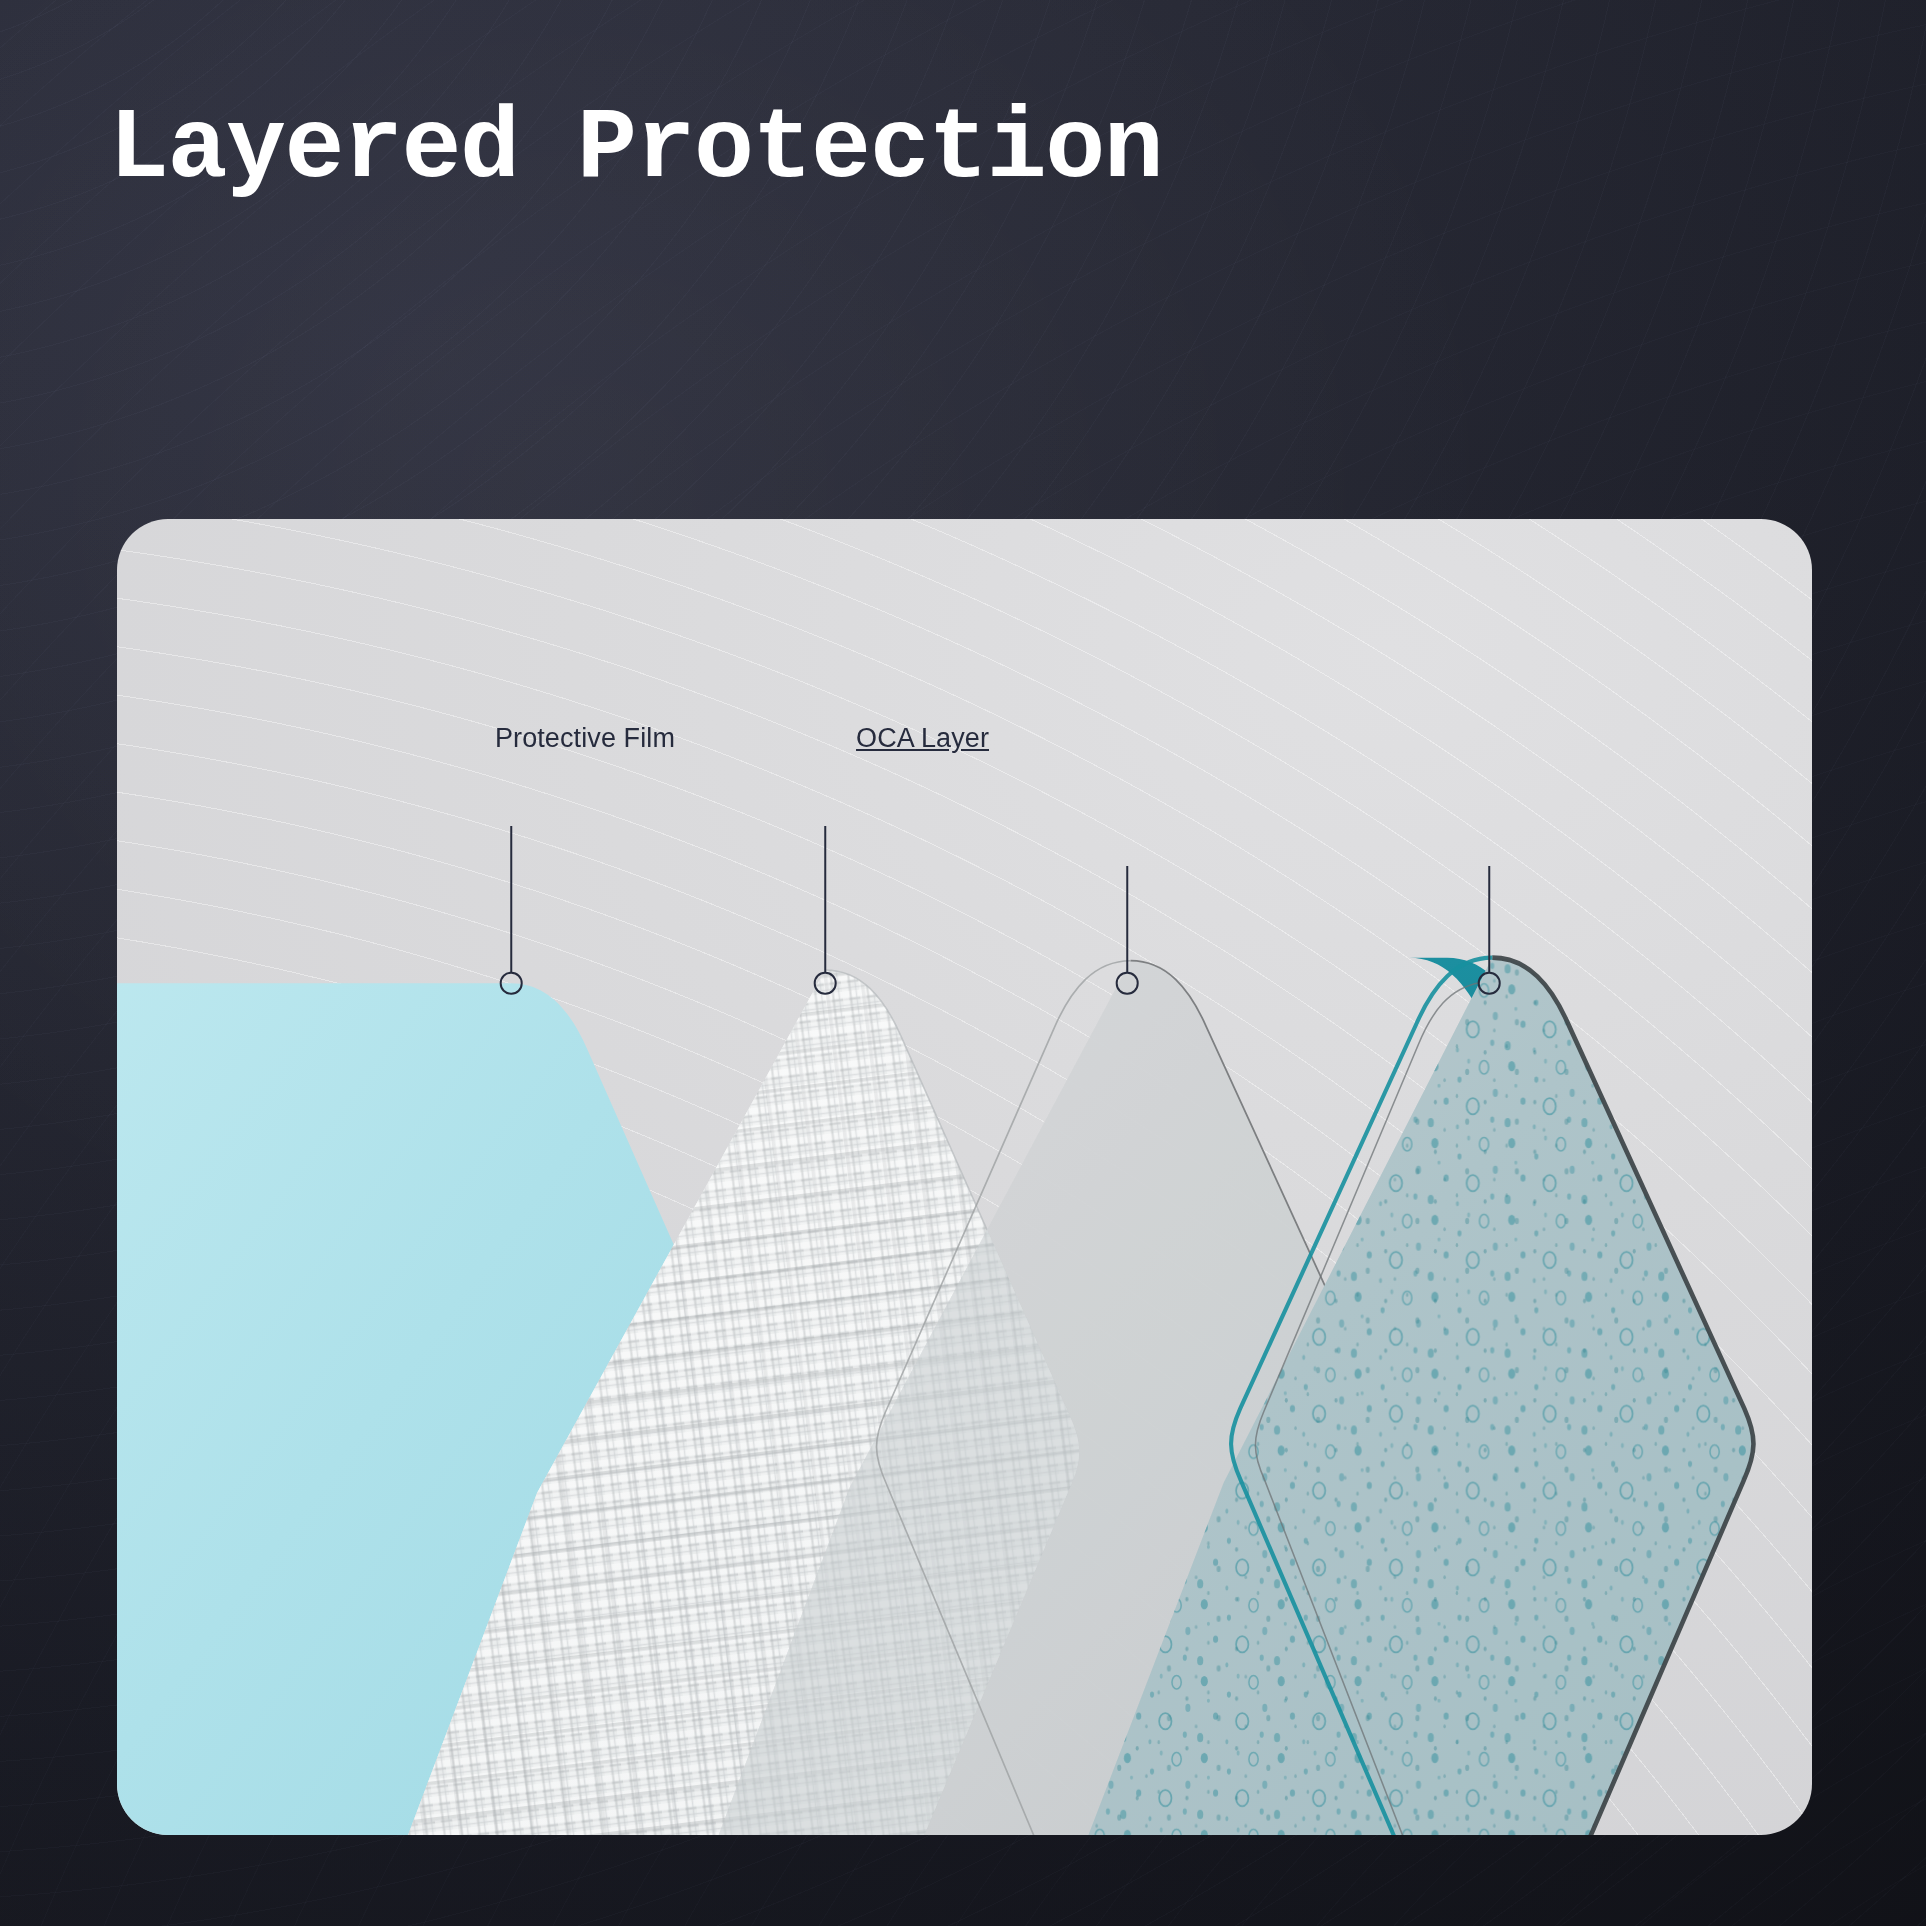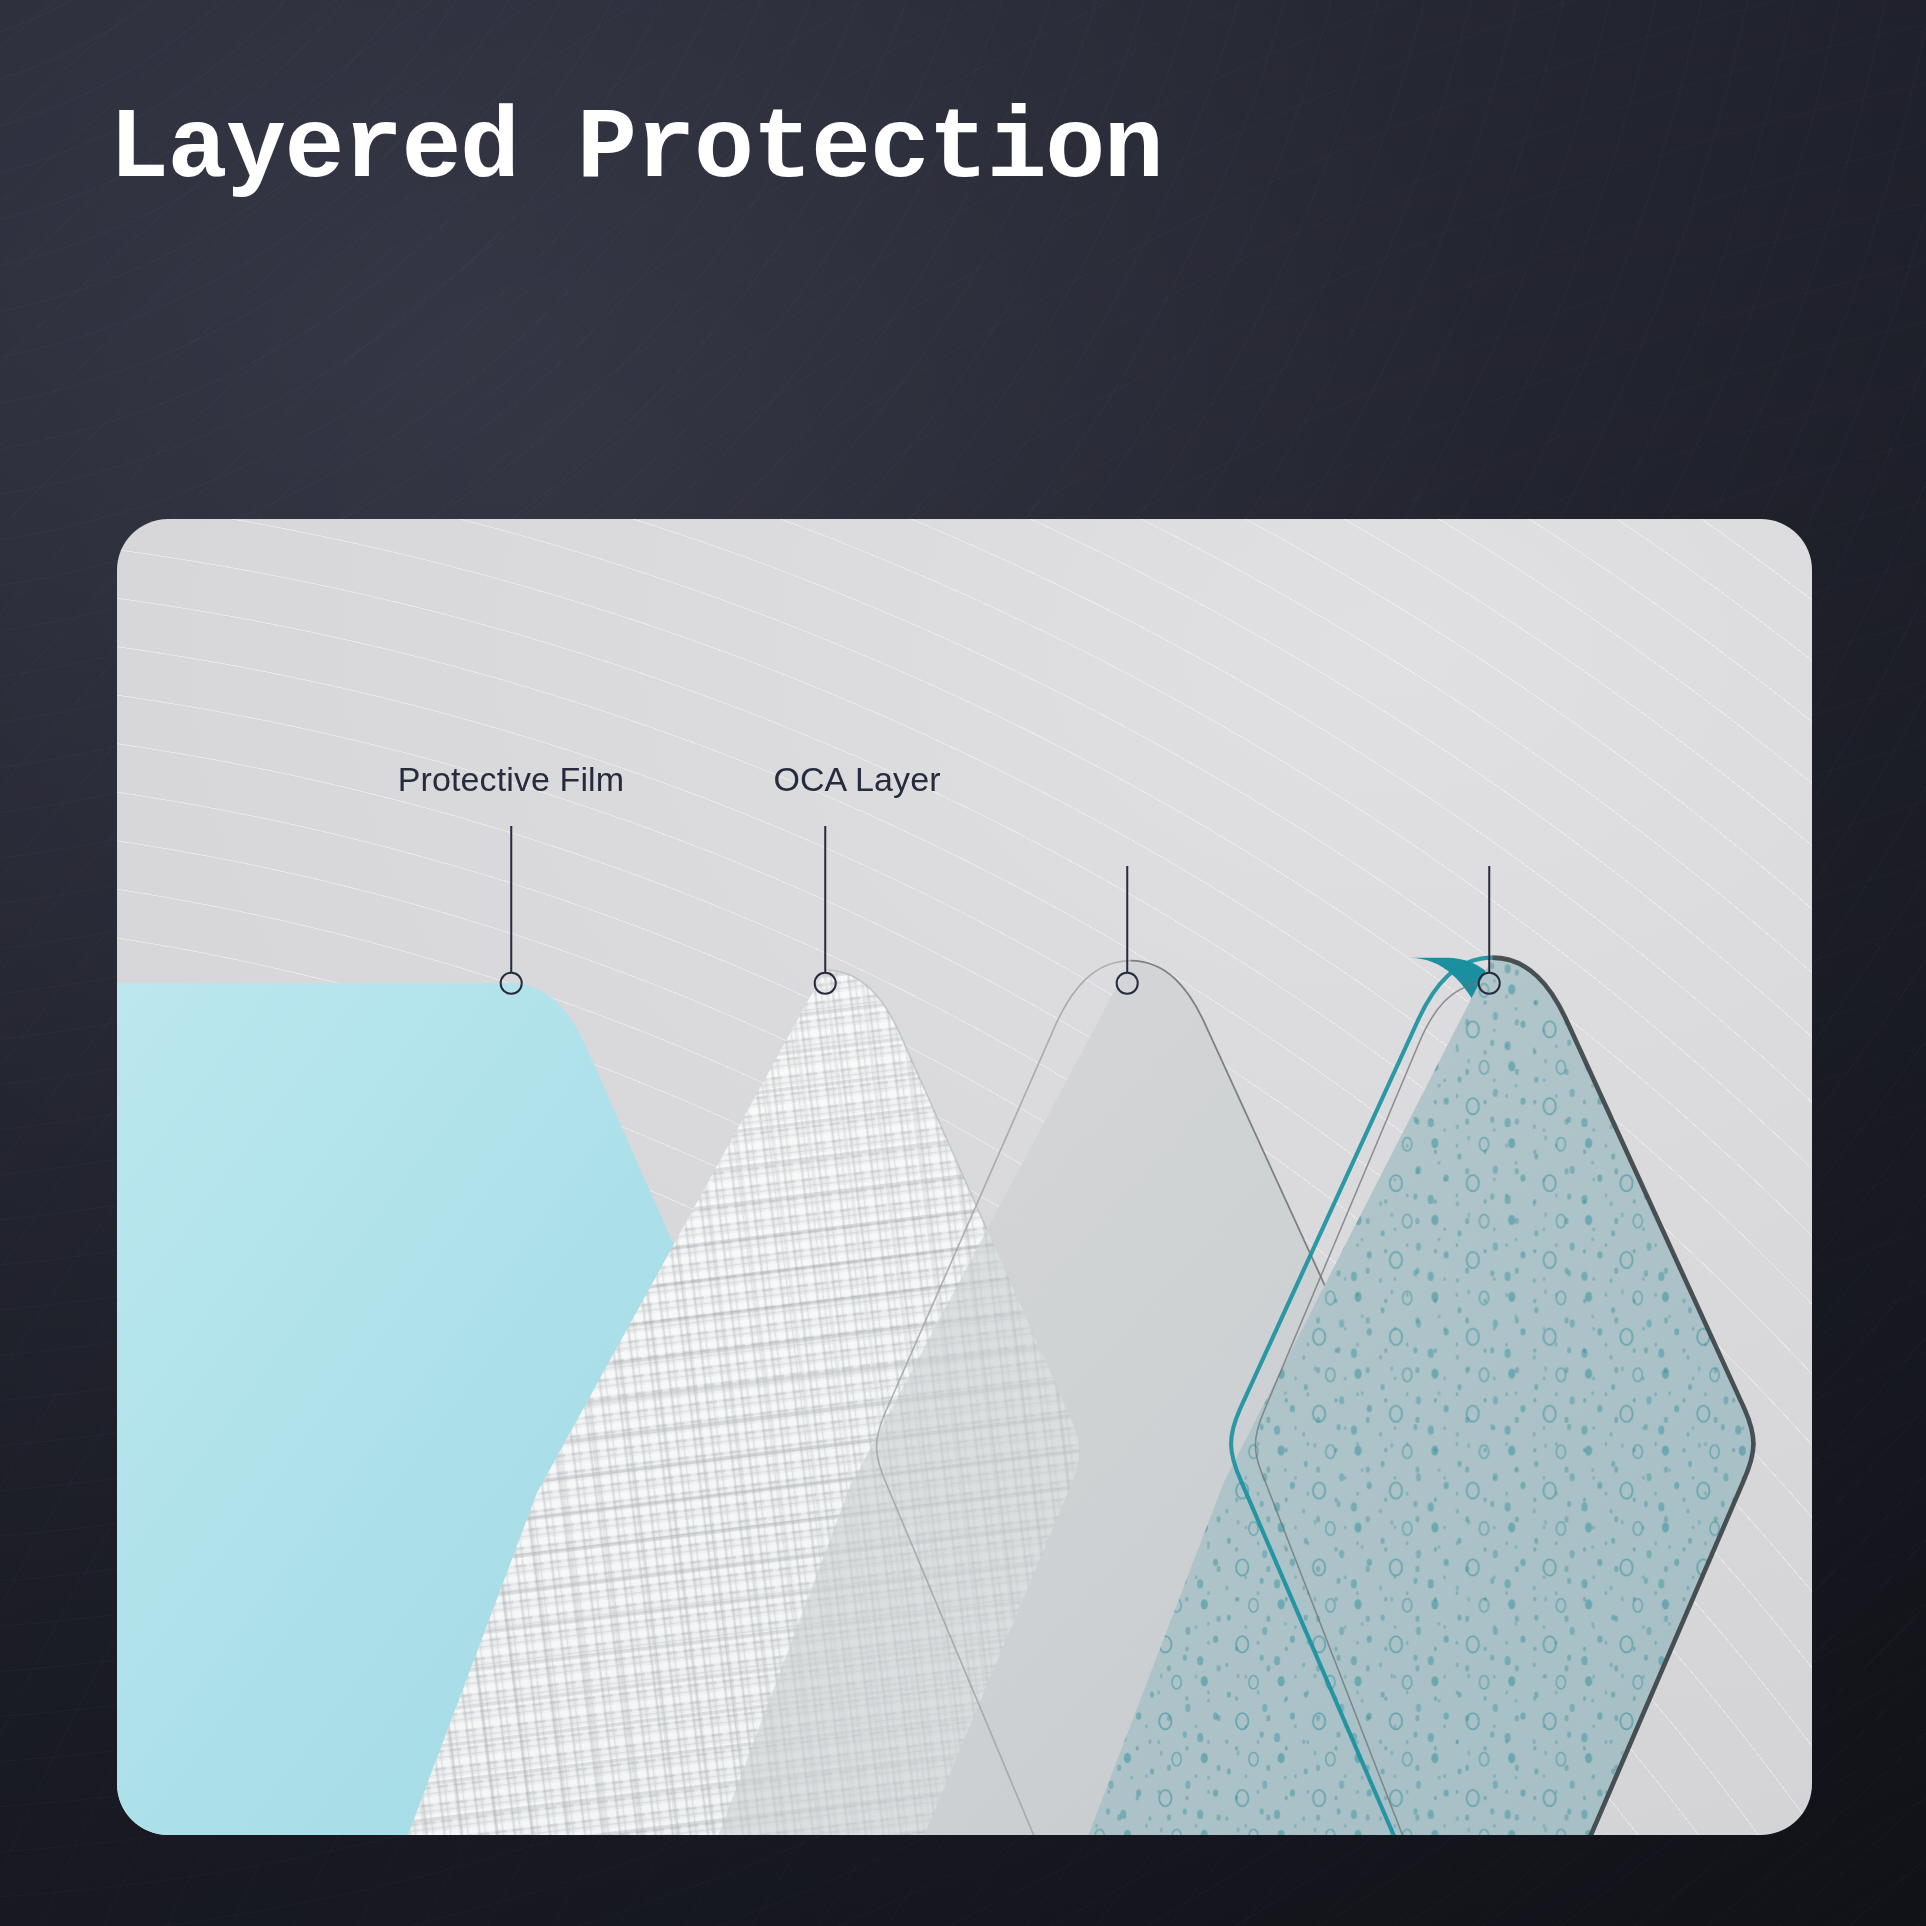--- a/index.html
+++ b/index.html
@@ -66,24 +66,23 @@
       repeating-radial-gradient(circle at 10% 140%,
         rgba(255,255,255,0) 0px, rgba(255,255,255,0) 47px,
         rgba(255,255,255,0.45) 47px, rgba(255,255,255,0.45) 48px);
   }
   .card svg.stack{ position:absolute; left:0; top:0; width:1695px; height:1316px; }
 
   
   .labels{ position:absolute; left:0; top:0; width:1926px; height:1926px; z-index:7; pointer-events:none; }
   .lbl{
     position:absolute; transform:translateX(-50%);
-    text-align:center; color:#262b3d;
-    font-size:34px; line-height:1.3; font-weight:400; letter-spacing:0.1px;
+    text-align:right; color:#262b3d;
+    font-size:27px; line-height:1.3; font-weight:400; letter-spacing:0.1px;
     white-space:pre-line;
-    margin-top:36px;
   }
   .leader{ position:absolute; width:1.5px; background:#262b3d; transform:translateX(-50%); }
   .dot{
     position:absolute; width:22.6px; height:22.6px; border-radius:50%;
     border:2.6px solid #262b3d; transform:translate(-50%,-50%); background:transparent;
   }
 </style>
 </head>
 <body>
 
@@ -256,21 +255,21 @@
     </g>
   </svg>
 </div>
 
 <div class="labels">
 
   <div class="lbl" style="left:511px; top:721px; width:328px;">Protective Film</div>
   <div class="leader" style="left:511px; top:826px; height:146px;"></div>
   <div class="dot" style="left:511px; top:983px;"></div>
 
-  <div class="lbl" style="left:857px; top:721px; width:328px;">OCA Layer</div>
+  <div class="lbl" style="left:825px; top:721px; width:328px;text-decoration:underline;">OCA Layer</div>
   <div class="leader" style="left:825px; top:826px; height:146px;"></div>
   <div class="dot" style="left:825px; top:983px;"></div>
 
   <div class="leader" style="left:1127px; top:866px; height:106px;"></div>
   <div class="dot" style="left:1127px; top:983px;"></div>
 
   <div class="leader" style="left:1489px; top:866px; height:106px;"></div>
   <div class="dot" style="left:1489px; top:983px;"></div>
 </div>
 

